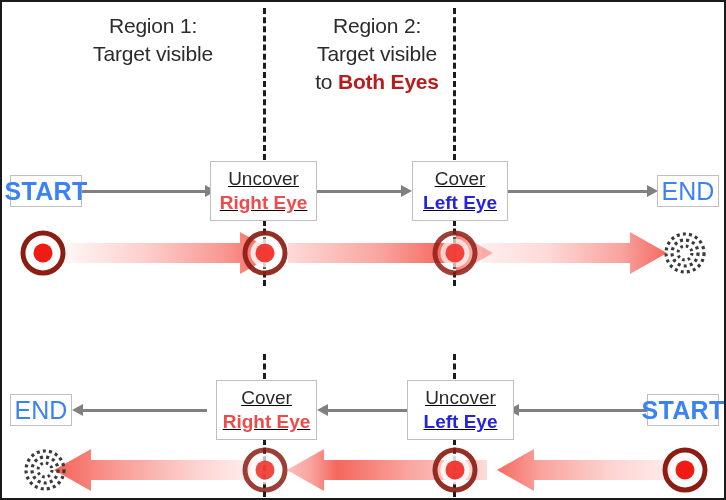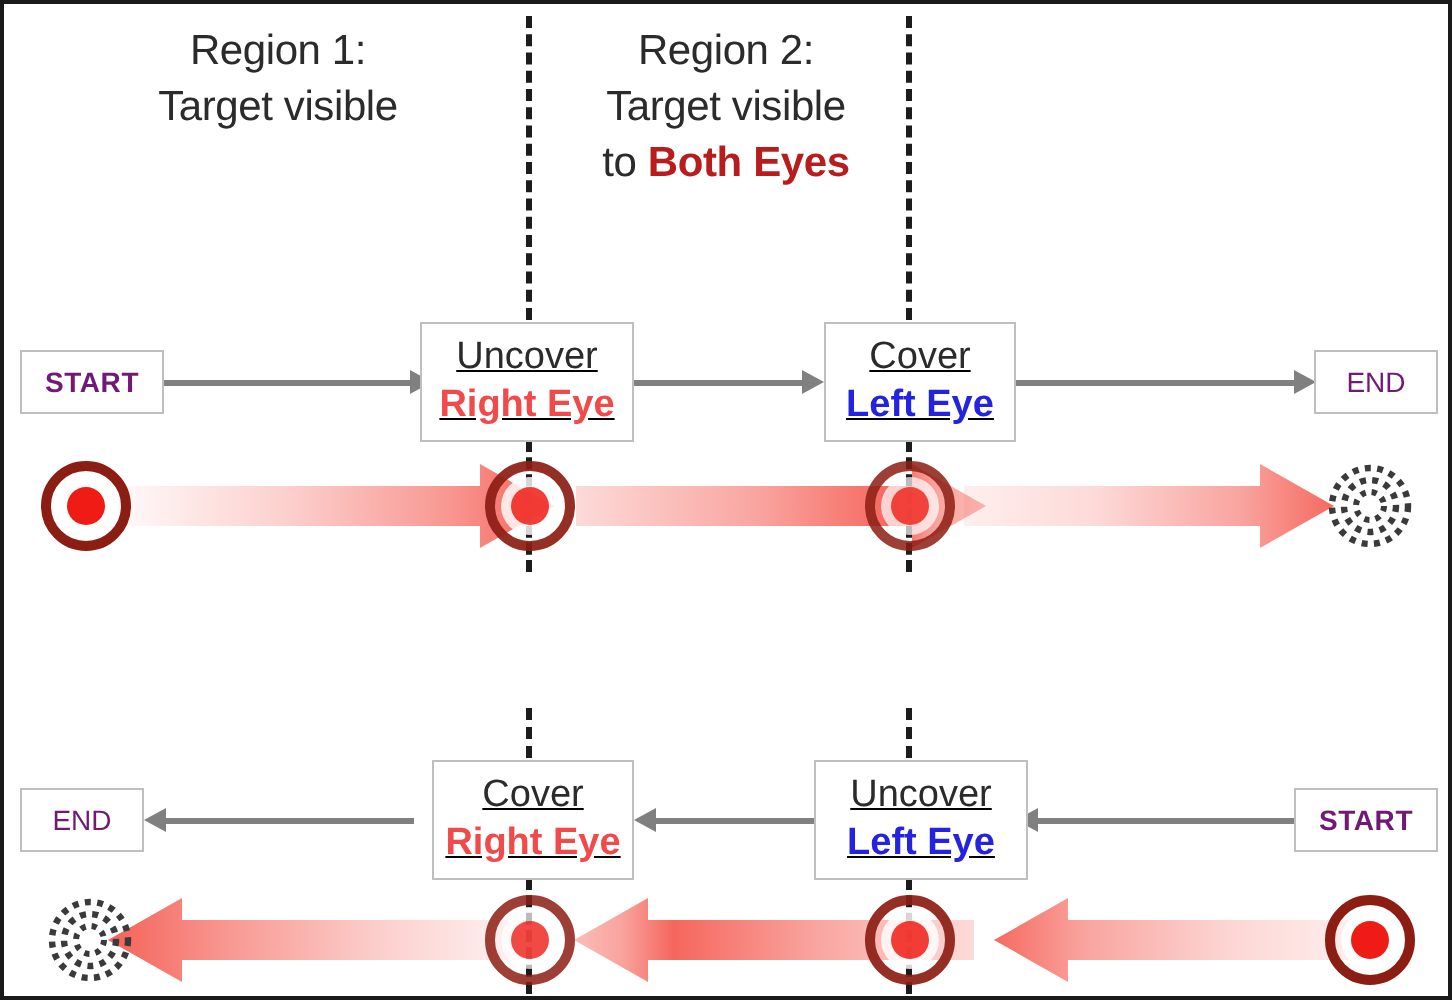--- a/index.html
+++ b/index.html
@@ -11,21 +11,21 @@
     border:2px solid #1a1a1a;
     background:#ffffff;
     overflow:hidden;
   }
 
   .vseg{
     position:absolute;width:0;border-left:3px dashed #1c1c1c;
   }
 
   
-  .headers{position:absolute;top:8px;left:0;width:633px;height:118px;text-decoration:underline;}
+  .headers{position:absolute;top:8px;left:14px;width:633px;height:118px;text-decoration:underline;}
   .region{
     position:absolute;top:2px;
     text-align:center;
     color:#2b2b2b;
     font-size:21px;
     line-height:28px;
     letter-spacing:-.2px;
   }
   .region .ln{display:block;white-space:nowrap;}
   .hl{font-weight:bold;}
@@ -57,21 +57,21 @@
   .l2.eye-left{color:#2424e0;}
 
   .termbox{
     position:absolute;
     box-sizing:border-box;
     background:#ffffff;
     border:1px solid #bfbfbf;
     display:flex;align-items:center;justify-content:center;
     z-index:6;
   }
-  .termbox span{font-size:14px;color:#701a75;line-height:22px;white-space:nowrap;}
+  .termbox span{font-size:25px;color:#3b82f6;line-height:22px;white-space:nowrap;}
   .termbox.bold span{font-weight:bold;letter-spacing:.3px;}
 
   
   .conn{position:absolute;height:3px;background:#808080;z-index:5;}
   .conn .head{
     position:absolute;top:-5px;width:0;height:0;
     border-top:6.5px solid transparent;
     border-bottom:6.5px solid transparent;
   }
   .conn .head.r{right:-10px;border-left:11px solid #808080;}

